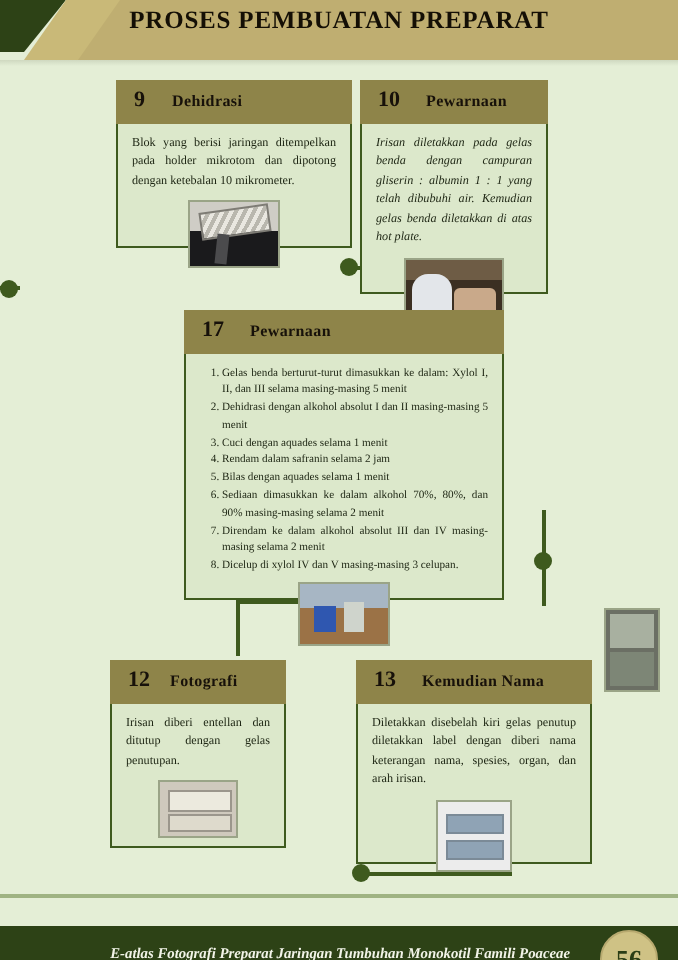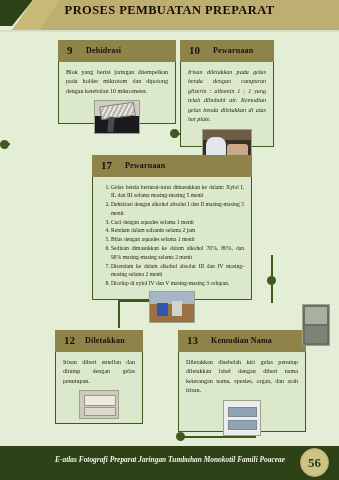--- a/index.html
+++ b/index.html
@@ -83,21 +83,21 @@
   .ph-tall:before{content:"";position:absolute;left:2px;top:2px;width:22px;height:17px;
     background:#a8b0a0;}
   .ph-tall:after{content:"";position:absolute;left:2px;top:21px;width:22px;height:17px;
     background:#7d8676;}
 
   
   .conn{position:absolute;background:#3e5a1e;}
   .dot{position:absolute;width:9px;height:9px;border-radius:50%;background:#3e5a1e;}
 
   
-  .footer{position:absolute;left:0;bottom:0;width:339px;height:34px;background:#2d4216;}
+  .footer{position:absolute;left:0;bottom:0;width:339px;height:17px;background:#2d4216;}
   .footer-line{position:absolute;left:0;bottom:31px;width:339px;height:2px;background:#9fb383;}
   .footer-text{position:absolute;right:54px;top:9px;font-size:7.4px;font-style:italic;
     font-weight:bold;color:#f2f4e8;white-space:nowrap;}
   .pagecircle{position:absolute;right:10px;top:2px;width:27px;height:27px;border-radius:50%;
     background:#cfc285;display:flex;align-items:center;justify-content:center;
     font-size:13px;font-weight:bold;color:#2b3d15;border:1px solid #b7a96f;}
 </style>
 </head>
 <body>
 
@@ -168,29 +168,29 @@
         <li>Direndam ke dalam alkohol absolut III dan IV masing-masing selama 2 menit</li>
         <li>Dicelup di xylol IV dan V masing-masing 3 celupan.</li>
       </ol>
       <span class="photo ph-stain"></span>
     </div>
   </div>
 
   <div class="card" style="left:55px;top:330px;width:88px;">
     <div class="card-head">
       <span class="num">12</span>
-      <span class="lbl" style="left:30px;">Diletakkan</span>
+      <span class="lbl" style="left:30px;">Fotografi</span>
     </div>
     <div class="card-body" style="height:72px;">
       <p>Irisan diberi entellan dan ditutup dengan gelas penutupan.</p>
       <span class="photo ph-cover"></span>
     </div>
   </div>
 
-  <div class="card" style="left:178px;top:330px;width:128px;">
+  <div class="card" style="left:178px;top:330px;width:118px;">
     <div class="card-head">
       <span class="num">13</span>
       <span class="lbl" style="left:33px;">Kemudian Nama</span>
     </div>
     <div class="card-body" style="height:80px;">
       <p>Diletakkan disebelah kiri gelas penutup diletakkan label dengan diberi nama keterangan nama, spesies, organ, dan arah irisan.</p>
       <span class="photo ph-label"></span>
     </div>
   </div>
 

